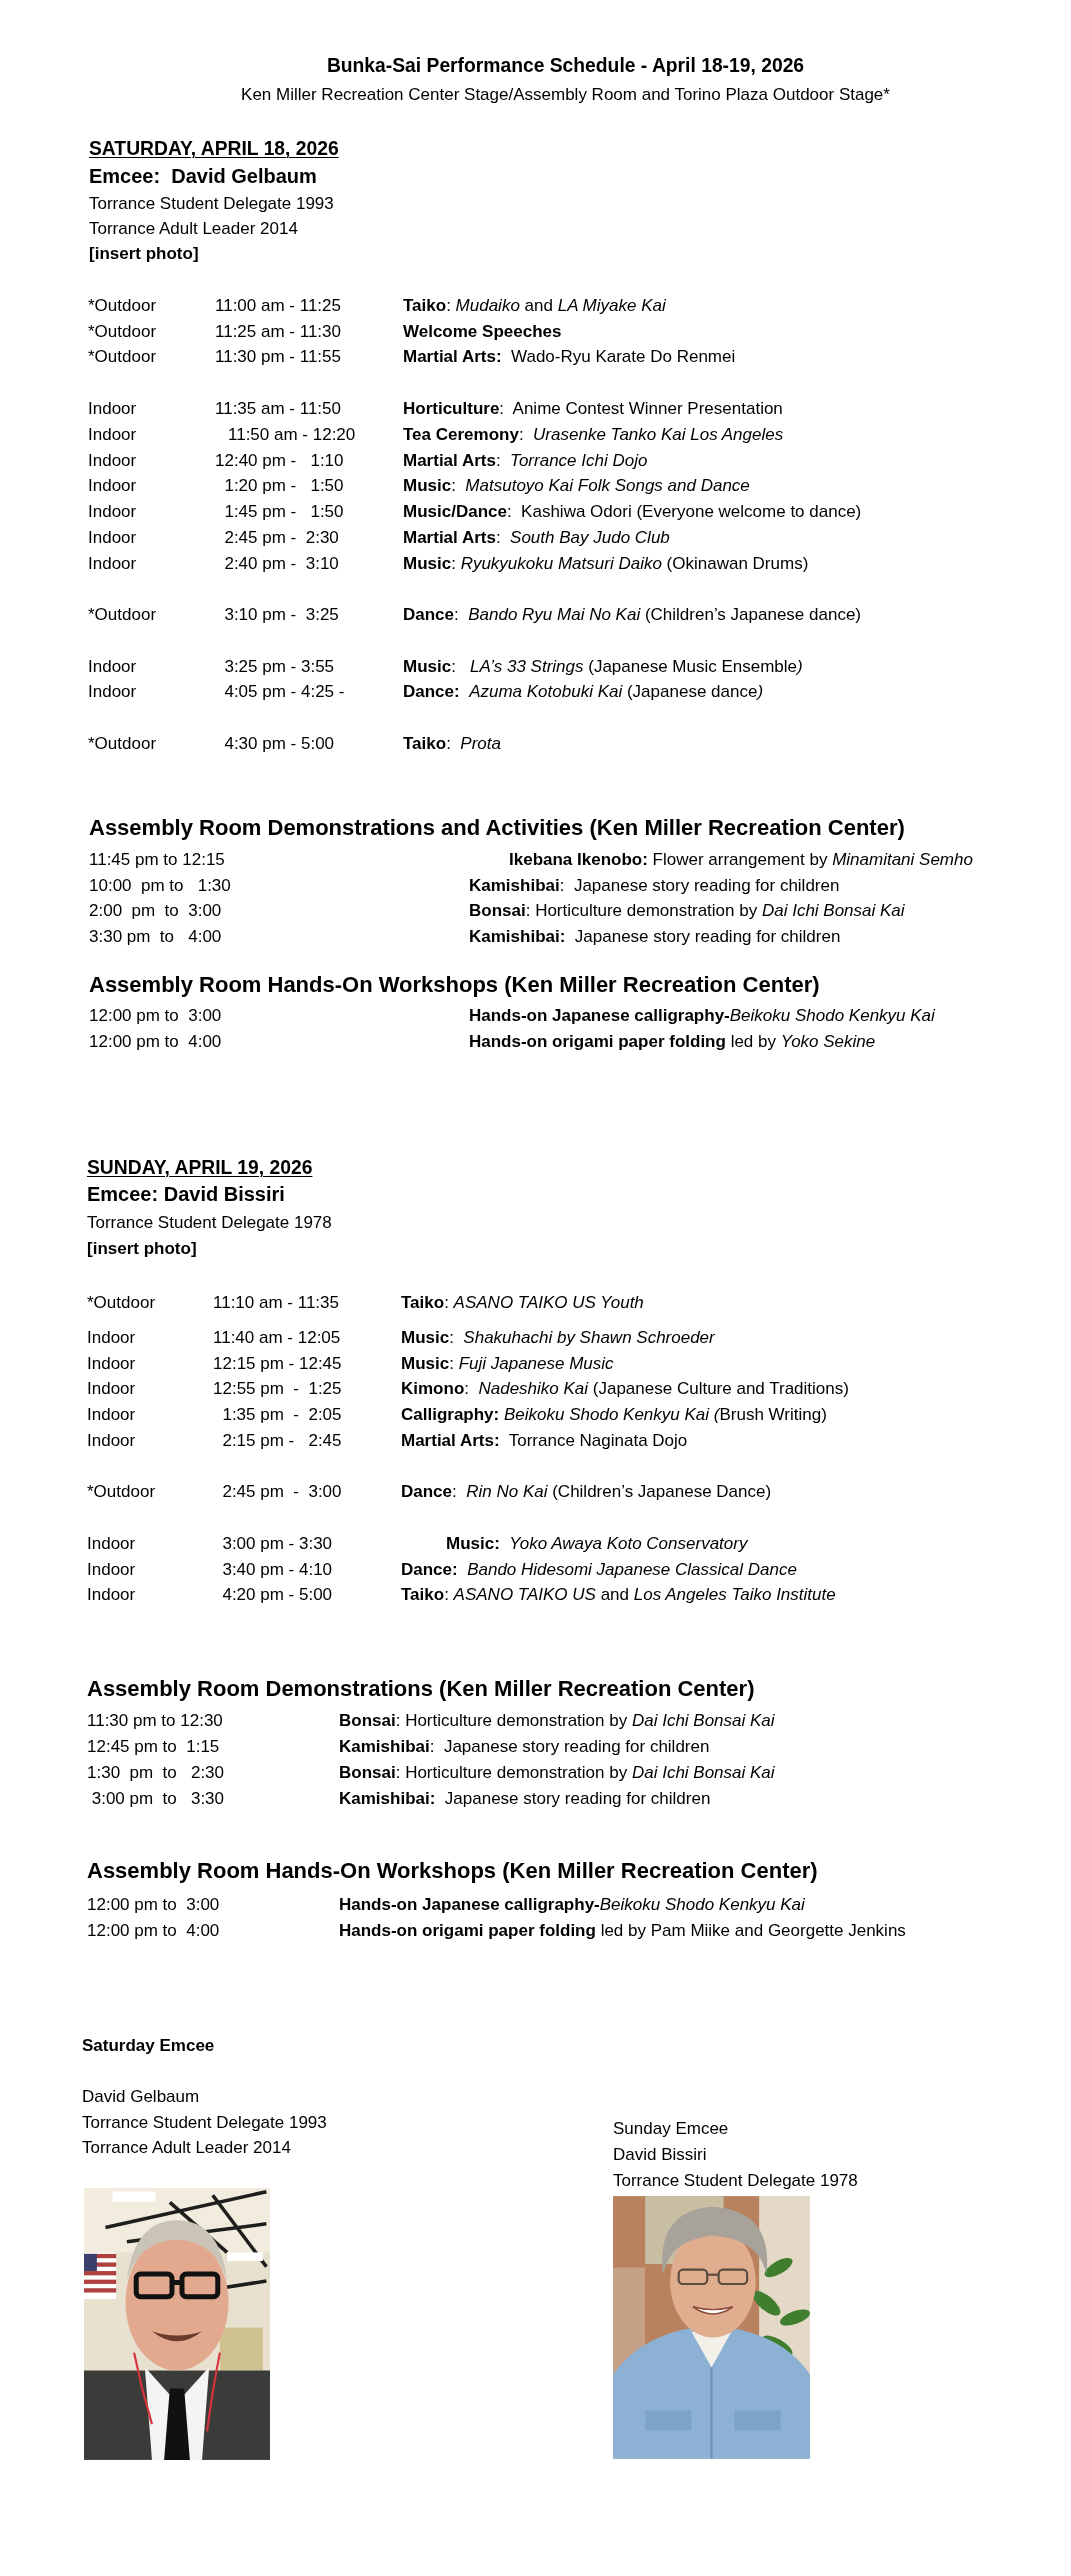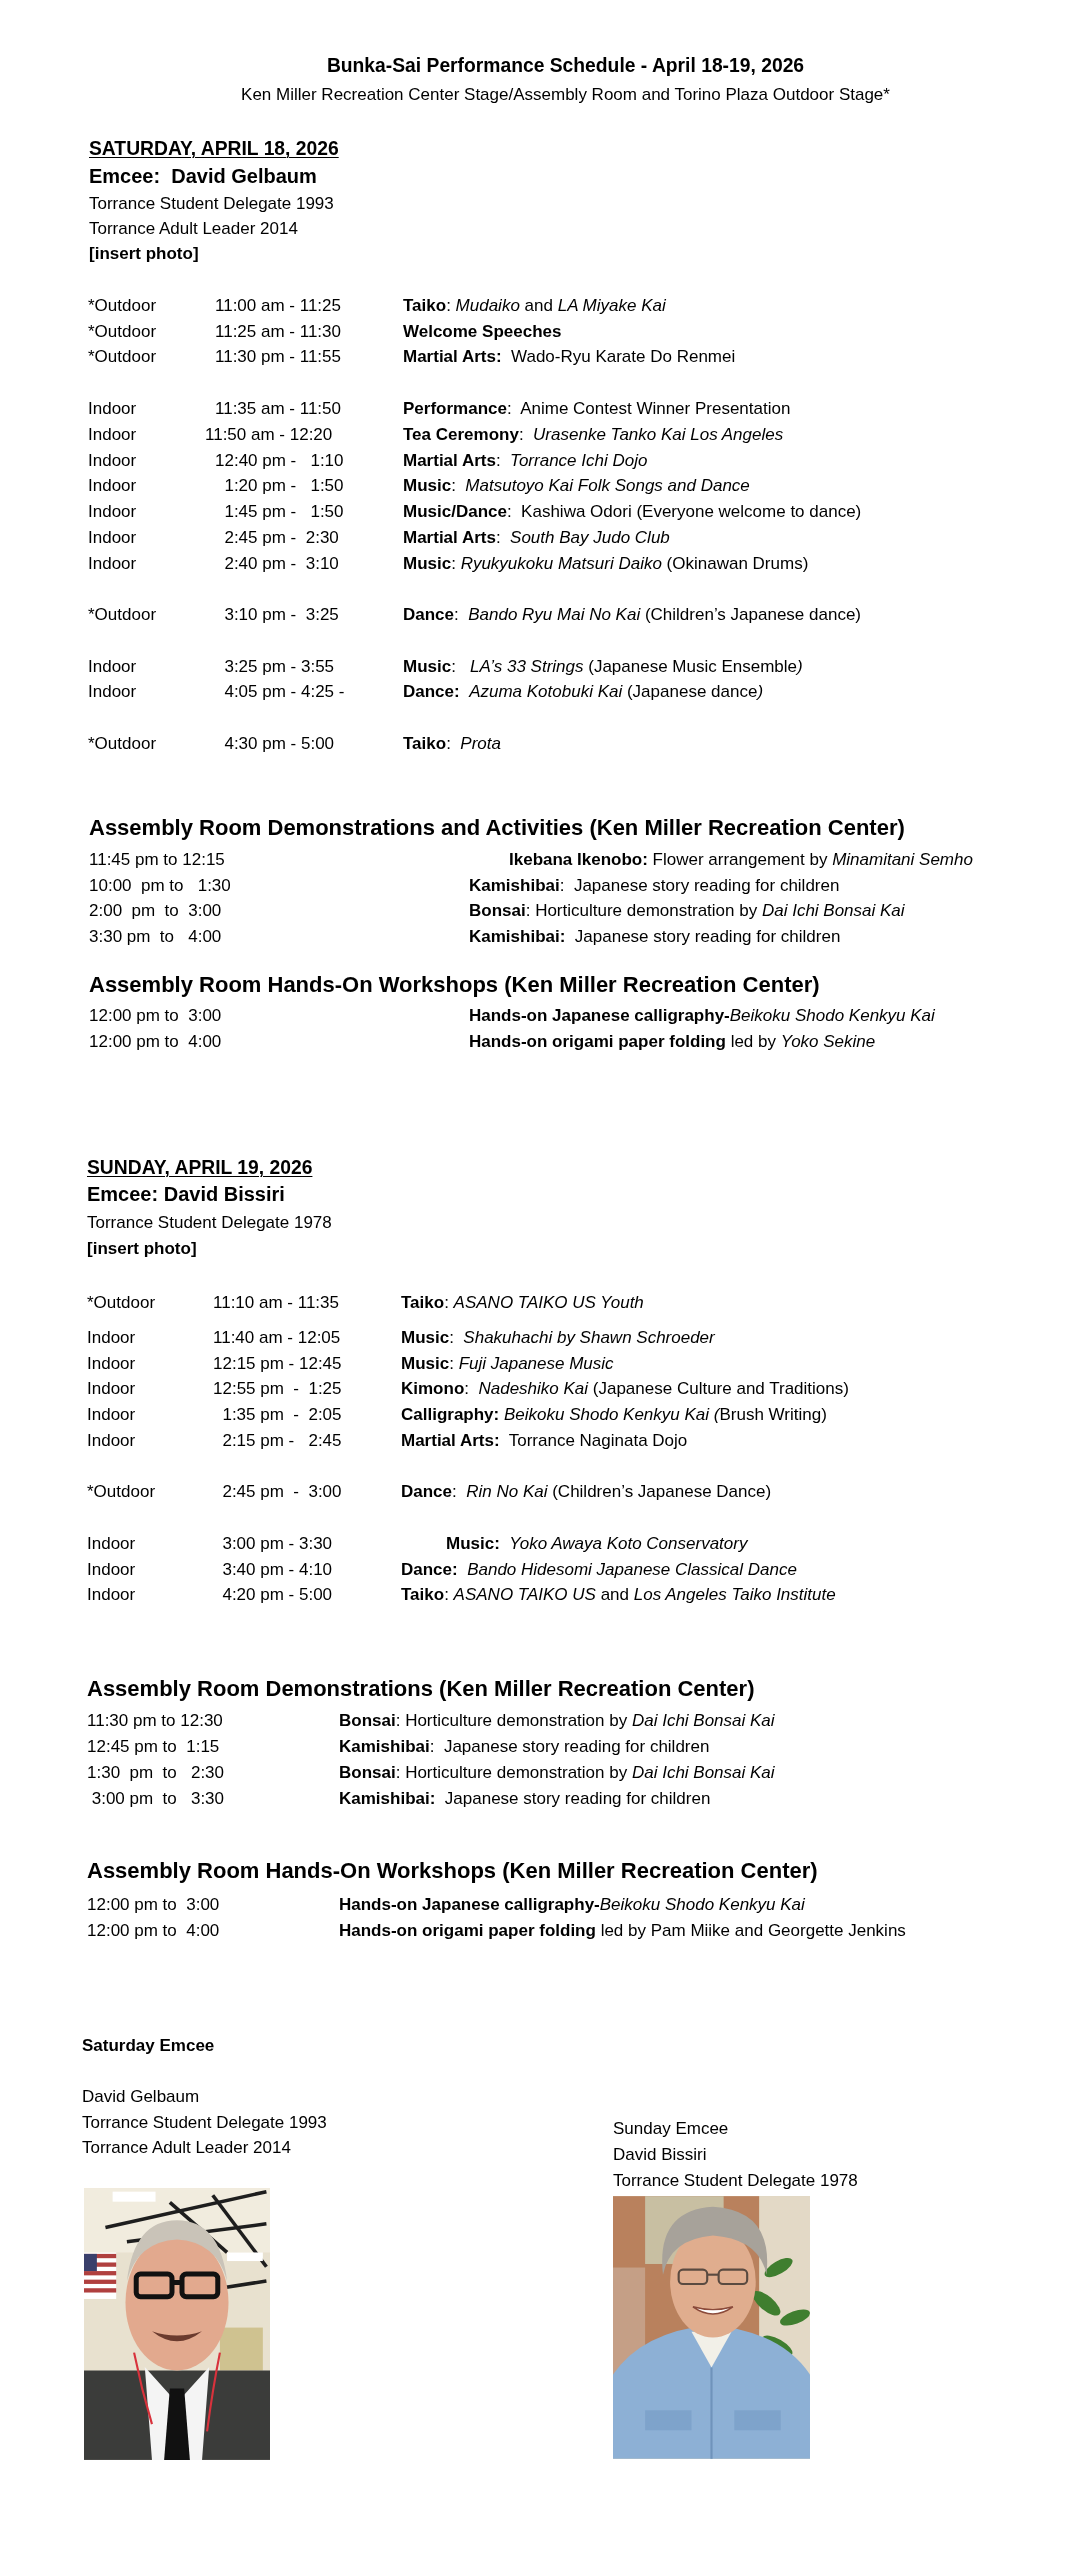--- a/index.html
+++ b/index.html
@@ -28,22 +28,22 @@
 <div class="abs day" style="left:89px; top:139px;">SATURDAY, APRIL 18, 2026</div>
 <div class="abs emcee" style="left:89px; top:166px;">Emcee:  David Gelbaum</div>
 <div class="abs t24" style="left:89px; top:195px;">Torrance Student Delegate 1993</div>
 <div class="abs t24" style="left:89px; top:220px;">Torrance Adult Leader 2014</div>
 <div class="abs b24" style="left:89px; top:245px;">[insert photo]</div>
 
 <div id="sat-perf">
     <div class="row" style="top: 297px; left: 0px;"><span style="left: 88px;">*Outdoor</span><span style="left: 215px;">11:00 am - 11:25</span><span style="left: 403px;"><span style="font-weight: bold; position: static;">Taiko</span><span style="position: static;">: </span><span style="font-style: italic; position: static;">Mudaiko</span><span style="position: static;"> and </span><span style="font-style: italic; position: static;">LA Miyake Kai</span></span></div>
     <div class="row" style="top: 323px; left: 0px;"><span style="left: 88px;">*Outdoor</span><span style="left: 215px;">11:25 am - 11:30</span><span style="left: 403px;"><span style="font-weight: bold; position: static;">Welcome Speeches</span></span></div>
     <div class="row" style="top: 348px; left: 0px;"><span style="left: 88px;">*Outdoor</span><span style="left: 215px;">11:30 pm - 11:55</span><span style="left: 403px;"><span style="font-weight: bold; position: static;">Martial Arts:</span><span style="position: static;">  </span><span style="position: static;">Wado-Ryu Karate Do Renmei</span></span></div>
-    <div class="row" style="top: 400px; left: 0px;"><span style="left: 88px;">Indoor</span><span style="left: 215px;">11:35 am - 11:50</span><span style="left: 403px;"><span style="font-weight: bold; position: static;">Performance</span><span style="position: static;">:  </span><span style="position: static;">Anime Contest Winner Presentation</span></span></div>
-    <div class="row" style="top: 426px; left: 0px;"><span style="left: 88px;">Indoor</span><span style="left: 205px;">11:50 am - 12:20</span><span style="left: 403px;"><span style="font-weight: bold; position: static;">Tea Ceremony</span><span style="position: static;">:  </span><span style="font-style: italic; position: static;">Urasenke Tanko Kai Los Angeles</span></span></div>
+    <div class="row" style="top: 400px; left: 0px;"><span style="left: 88px;">Indoor</span><span style="left: 215px;">11:35 am - 11:50</span><span style="left: 403px;"><span style="font-weight: bold; position: static;">Horticulture</span><span style="position: static;">:  </span><span style="position: static;">Anime Contest Winner Presentation</span></span></div>
+    <div class="row" style="top: 426px; left: 0px;"><span style="left: 88px;">Indoor</span><span style="left: 228px;">11:50 am - 12:20</span><span style="left: 403px;"><span style="font-weight: bold; position: static;">Tea Ceremony</span><span style="position: static;">:  </span><span style="font-style: italic; position: static;">Urasenke Tanko Kai Los Angeles</span></span></div>
     <div class="row" style="top: 452px; left: 0px;"><span style="left: 88px;">Indoor</span><span style="left: 215px;">12:40 pm -   1:10</span><span style="left: 403px;"><span style="font-weight: bold; position: static;">Martial Arts</span><span style="position: static;">:  </span><span style="font-style: italic; position: static;">Torrance Ichi Dojo</span></span></div>
     <div class="row" style="top: 477px; left: 0px;"><span style="left: 88px;">Indoor</span><span style="left: 215px;">  1:20 pm -   1:50</span><span style="left: 403px;"><span style="font-weight: bold; position: static;">Music</span><span style="position: static;">:  </span><span style="font-style: italic; position: static;">Matsutoyo Kai Folk Songs and Dance</span></span></div>
     <div class="row" style="top: 503px; left: 0px;"><span style="left: 88px;">Indoor</span><span style="left: 215px;">  1:45 pm -   1:50</span><span style="left: 403px;"><span style="font-weight: bold; position: static;">Music/Dance</span><span style="position: static;">:  </span><span style="position: static;">Kashiwa Odori (Everyone welcome to dance)</span></span></div>
     <div class="row" style="top: 529px; left: 0px;"><span style="left: 88px;">Indoor</span><span style="left: 215px;">  2:45 pm -  2:30</span><span style="left: 403px;"><span style="font-weight: bold; position: static;">Martial Arts</span><span style="position: static;">:  </span><span style="font-style: italic; position: static;">South Bay Judo Club</span></span></div>
     <div class="row" style="top: 555px; left: 0px;"><span style="left: 88px;">Indoor</span><span style="left: 215px;">  2:40 pm -  3:10</span><span style="left: 403px;"><span style="font-weight: bold; position: static;">Music</span><span style="position: static;">: </span><span style="font-style: italic; position: static;">Ryukyukoku Matsuri Daiko</span><span style="position: static;"> (Okinawan Drums)</span></span></div>
     <div class="row" style="top: 606px; left: 0px;"><span style="left: 88px;">*Outdoor</span><span style="left: 215px;">  3:10 pm -  3:25</span><span style="left: 403px;"><span style="font-weight: bold; position: static;">Dance</span><span style="position: static;">:  </span><span style="font-style: italic; position: static;">Bando Ryu Mai No Kai</span><span style="position: static;"> (Children’s Japanese dance)</span></span></div>
     <div class="row" style="top: 658px; left: 0px;"><span style="left: 88px;">Indoor</span><span style="left: 215px;">  3:25 pm - 3:55</span><span style="left: 403px;"><span style="font-weight: bold; position: static;">Music</span><span style="position: static;">:   </span><span style="font-style: italic; position: static;">LA’s 33 Strings</span><span style="position: static;"> (Japanese Music Ensemble</span><span style="font-style: italic; position: static;">)</span></span></div>
     <div class="row" style="top: 683px; left: 0px;"><span style="left: 88px;">Indoor</span><span style="left: 215px;">  4:05 pm - 4:25 -</span><span style="left: 403px;"><span style="font-weight: bold; position: static;">Dance:</span><span style="position: static;">  </span><span style="font-style: italic; position: static;">Azuma Kotobuki Kai</span><span style="position: static;"> (Japanese dance</span><span style="font-style: italic; position: static;">)</span></span></div>
     <div class="row" style="top: 735px; left: 0px;"><span style="left: 88px;">*Outdoor</span><span style="left: 215px;">  4:30 pm - 5:00</span><span style="left: 403px;"><span style="font-weight: bold; position: static;">Taiko</span><span style="position: static;">:  </span><span style="font-style: italic; position: static;">Prota</span></span></div>
   </div>

